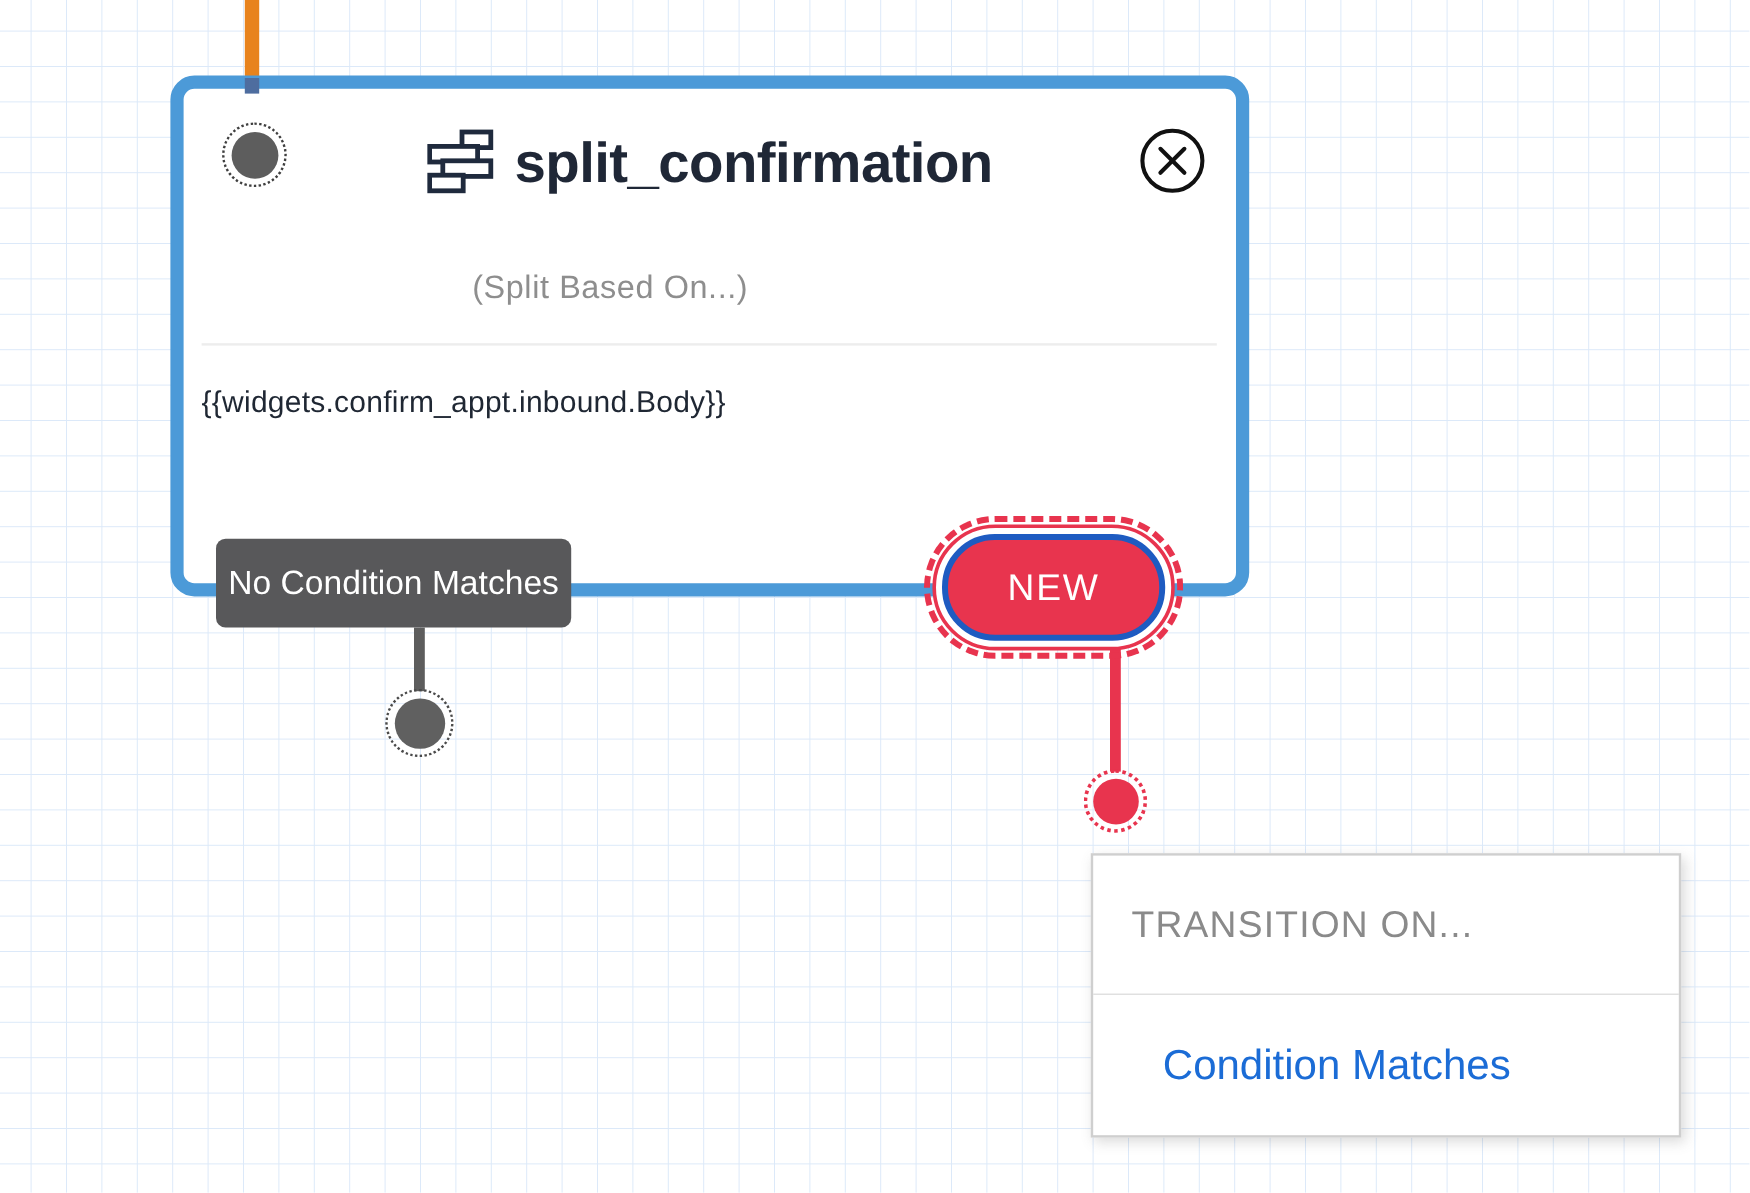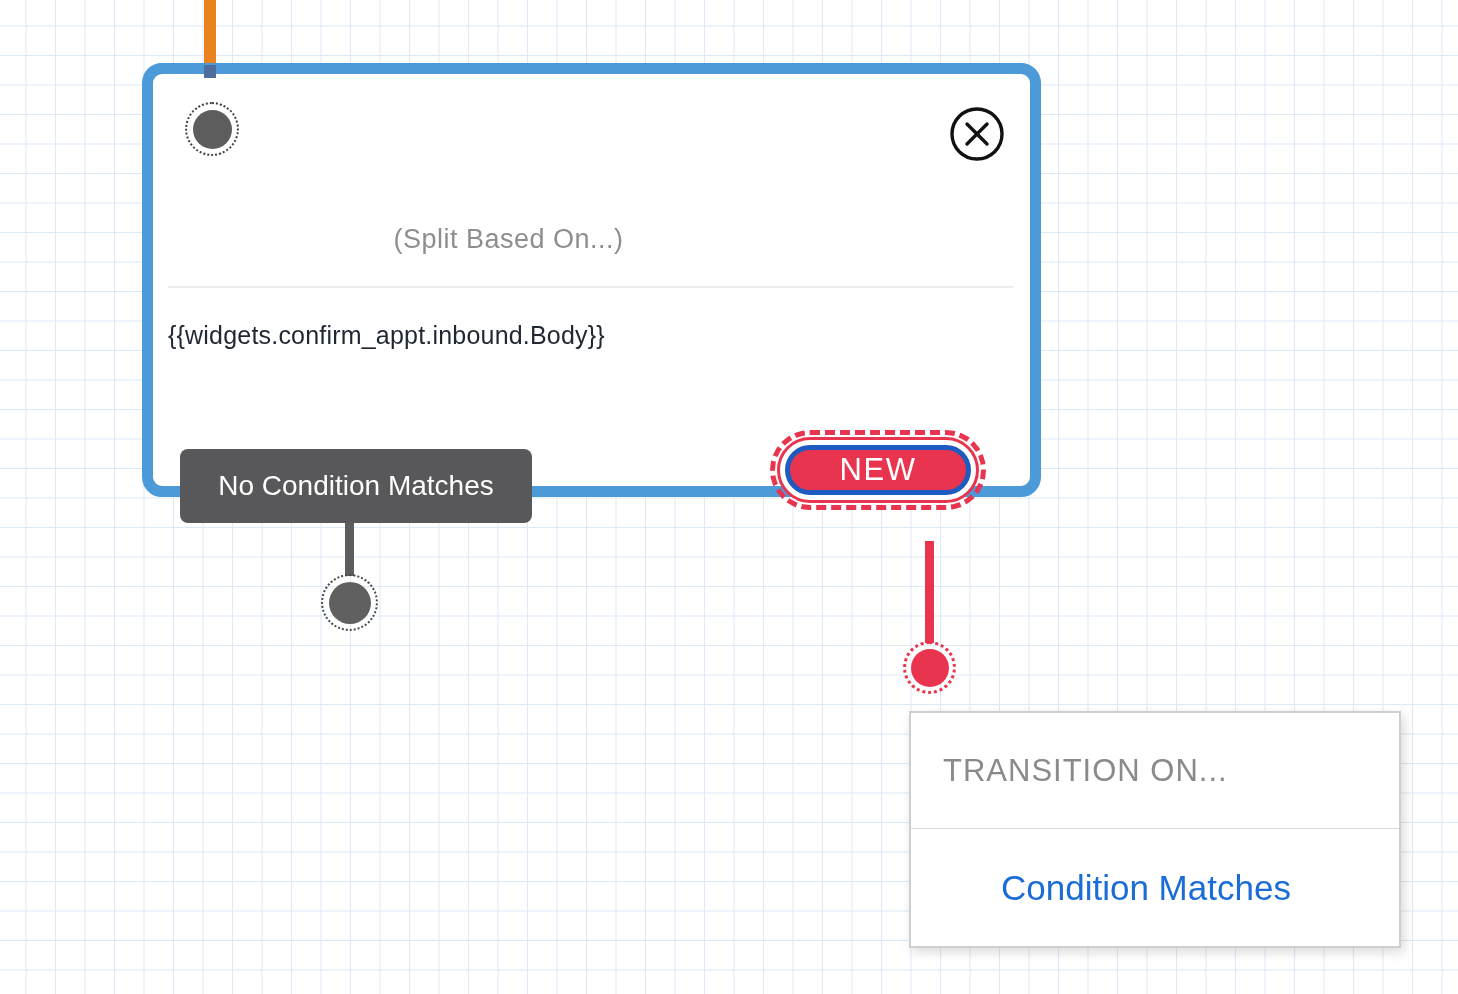--- a/index.html
+++ b/index.html
@@ -59,39 +59,39 @@
     font-size:27px;color:var(--muted-text);letter-spacing:0.5px;
   }
   .divider{position:absolute;left:168px;top:286px;width:846px;height:2px;background:#ededed;z-index:5;}
   .widget-body{
     position:absolute;left:168px;top:321px;width:840px;z-index:5;
     font-size:25px;color:var(--body-text);letter-spacing:0.2px;
   }
 
   
   .gray-label{
-    position:absolute;left:180px;top:449px;width:352px;height:74px;z-index:8;
+    position:absolute;left:180px;top:449px;width:296px;height:74px;z-index:8;
     background:var(--gray-connector);border-radius:8px;display:flex;align-items:center;
     justify-content:center;color:#fff;font-size:28px;cursor:pointer;
   }
   .gray-stem{position:absolute;left:345px;top:523px;width:9px;height:53px;background:var(--gray-dot);z-index:7;}
   .gray-dot{
     position:absolute;left:321px;top:574px;width:57px;height:57px;border-radius:50%;
     border:2.5px dotted #4a4a4a;display:flex;align-items:center;justify-content:center;z-index:7;
   }
   .gray-dot-fill{width:42px;height:42px;border-radius:50%;background:#606060;}
 
   
   .new-outer{
     position:absolute;left:770px;top:430px;z-index:9;border:5px dashed var(--red-accent);
     border-radius:62px;padding:2px;cursor:pointer;
   }
   .new-mid{border:3px solid var(--red-accent);border-radius:54px;padding:5px;background:#fff;}
   .new-btn{
-    width:186px;height:50px;border:5px solid var(--blue-ring);border-radius:44px;
+    width:186px;height:89px;border:5px solid var(--blue-ring);border-radius:44px;
     background:var(--red-accent);display:flex;align-items:center;justify-content:center;
     color:#fff;font-size:31px;font-weight:500;letter-spacing:1.5px;
   }
   .red-stem{position:absolute;left:925px;top:541px;width:9px;height:102px;background:var(--red-accent);z-index:7;}
   .red-dot{
     position:absolute;left:903px;top:641px;width:53px;height:53px;border-radius:50%;
     border:3px dotted var(--red-accent);display:flex;align-items:center;justify-content:center;z-index:7;
   }
   .red-dot-fill{width:38px;height:38px;border-radius:50%;background:var(--red-accent);}
 
@@ -100,39 +100,50 @@
     position:absolute;left:909px;top:711px;width:492px;height:237px;background:#fff;
     border:2px solid var(--panel-border);box-shadow:3px 4px 10px rgba(90,90,90,0.22);z-index:10;
     display:flex;flex-direction:column;
   }
   .menu-header{
     height:115px;display:flex;align-items:center;padding-left:32px;
     font-size:31px;color:var(--menu-header);letter-spacing:1px;
   }
   .menu-divider{height:1px;background:#d9d9d9;}
   .menu-item{
-    flex:1;display:flex;align-items:center;padding-left:90px;
+    flex:1;display:flex;align-items:center;padding-left:58px;
     font-size:35px;color:var(--menu-link);cursor:pointer;
   }
 </style>
 </head>
 <body>
 
 <div class="canvas">
 
   <div class="orange-line"></div>
   <div class="pink-trail"></div>
 
   <div class="widget-card"></div>
   <div class="orange-blend"></div>
 
   <div class="input-dot">
     <div class="input-dot-fill"></div>
   </div>
 
+  <div class="title-row">
+    <span class="split-icon">
+      <svg width="56" height="56" viewBox="0 0 56 54" fill="none">
+        <rect x="29" y="2" width="24" height="13" fill="#ffffff" stroke="#1f2a3d" stroke-width="4"></rect>
+        <rect x="2" y="14" width="40" height="13" fill="#ffffff" stroke="#1f2a3d" stroke-width="4"></rect>
+        <rect x="13" y="26" width="40" height="13" fill="#ffffff" stroke="#1f2a3d" stroke-width="4"></rect>
+        <rect x="2" y="38" width="28" height="13" fill="#ffffff" stroke="#1f2a3d" stroke-width="4"></rect>
+      </svg>
+    </span>
+    <span class="widget-title">split_confirmation</span>
+  </div>
 
   <button class="close-btn">
     <svg width="56" height="56" viewBox="0 0 56 56" fill="none">
       <circle cx="28" cy="28" r="25" stroke="#111111" stroke-width="3.4"></circle>
       <line x1="18" y1="18" x2="38" y2="38" stroke="#111111" stroke-width="3.4" stroke-linecap="round"></line>
       <line x1="38" y1="18" x2="18" y2="38" stroke="#111111" stroke-width="3.4" stroke-linecap="round"></line>
     </svg>
   </button>
 
   <div class="widget-subtitle">(Split Based On...)</div>

